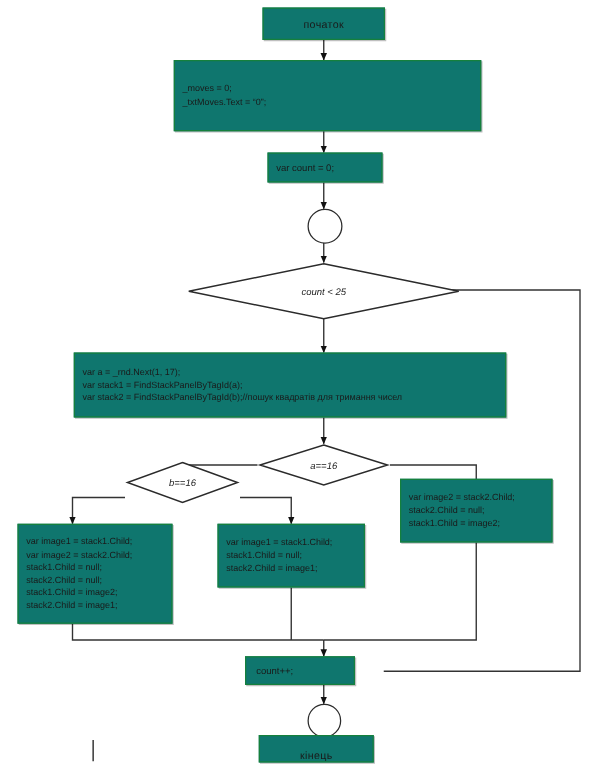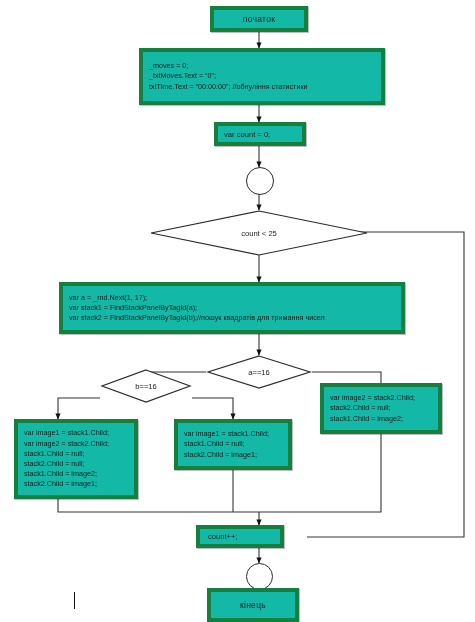--- a/index.html
+++ b/index.html
@@ -4,22 +4,22 @@
 <style>
   html,body{margin:0;padding:0;background:#ffffff;}
   body{
     width:475px;height:622px;position:relative;overflow:hidden;
     font-family:"Liberation Sans", sans-serif;
     color:#000;
   }
   #canvas{position:absolute;left:0;top:0;width:475px;height:622px;}
   .node{
     position:absolute;box-sizing:border-box;
-    border:4px solid #15803d;
-    background:#14b8a6;
+    border:1px solid #15803d;
+    background:#0f766e;
     display:flex;align-items:center;
     z-index:3;
     box-shadow:1px 1px 0 rgba(0,0,0,0.25);
   }
   .node.center{justify-content:center;}
   .terminator{justify-content:center;}
   .terminator .txt{font-size:8.5px;color:#1a1a1a;letter-spacing:.3px;}
   .code{padding:1px 6px;align-items:flex-start;flex-direction:column;justify-content:center;}
   .code .line{
     font-size:7.2px;line-height:10.2px;white-space:nowrap;
@@ -28,21 +28,21 @@
   .single .txt{font-size:7.6px;color:#1a1a1a;}
   .circle{
     position:absolute;border:1.3px solid #2b2b2b;border-radius:50%;
     background:#fff;z-index:3;
   }
   .diamond-wrap{position:absolute;z-index:3;}
   .diamond-wrap svg{position:absolute;left:0;top:0;}
   .diamond-label{
     position:absolute;left:0;top:0;width:100%;height:100%;
     display:flex;align-items:center;justify-content:center;
-    font-size:7.6px;color:#1a1a1a;pointer-events:none;
+    font-size:7.6px;color:#1a1a1a;pointer-events:none;font-style:italic;
   }
   .cursor{
     position:absolute;width:1px;background:#111;z-index:4;
   }
 </style>
 </head>
 <body>
 
 <svg id="canvas" viewBox="0 0 475 622" xmlns="http://www.w3.org/2000/svg">
   <defs>
@@ -88,21 +88,20 @@
   </g>
 </svg>
 
 <div class="node terminator center" style="left:210px;top:6px;width:98px;height:26px;">
   <span class="txt">початок</span>
 </div>
 
 <div class="node code" style="left:139px;top:48px;width:246px;height:57px;">
   <span class="line">_moves = 0;</span>
   <span class="line">_txtMoves.Text = “0”;</span>
-  <span class="line">txtTime.Text = “00:00:00”; //обнуління статистики</span>
 </div>
 
 <div class="node code center single" style="left:214px;top:122px;width:92px;height:24px;">
   <span class="txt">var count = 0;</span>
 </div>
 
 <div class="circle" style="left:246px;top:167px;width:26px;height:26px;"></div>
 
 <div class="diamond-wrap" style="left:149px;top:210px;width:220px;height:46px;">
   <svg width="220" height="46" viewBox="0 0 220 46" xmlns="http://www.w3.org/2000/svg">
@@ -151,17 +150,17 @@
   <span class="line">stack2.Child = null;</span>
   <span class="line">stack1.Child = image2;</span>
 </div>
 
 <div class="node code single" style="left:196px;top:525px;width:88px;height:23px;padding-left:8px;">
   <span class="txt">count++;</span>
 </div>
 
 <div class="circle" style="left:246px;top:563px;width:25px;height:25px;"></div>
 
-<div class="node terminator center" style="left:207px;top:588px;width:92px;height:34px;">
+<div class="node terminator center" style="left:207px;top:588px;width:92px;height:22px;align-items:flex-end;">
   <span class="txt">кінець</span>
 </div>
 
 <div class="cursor" style="left:74px;top:592px;height:17px;"></div>
 
 </body></html>

